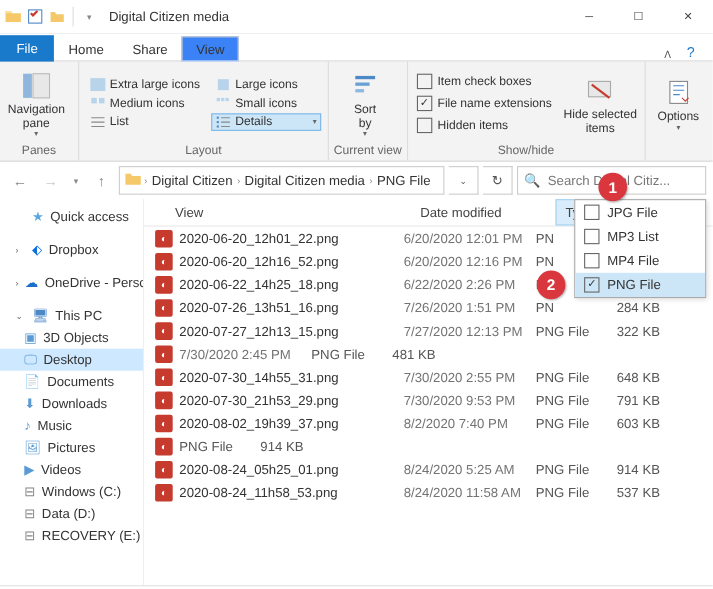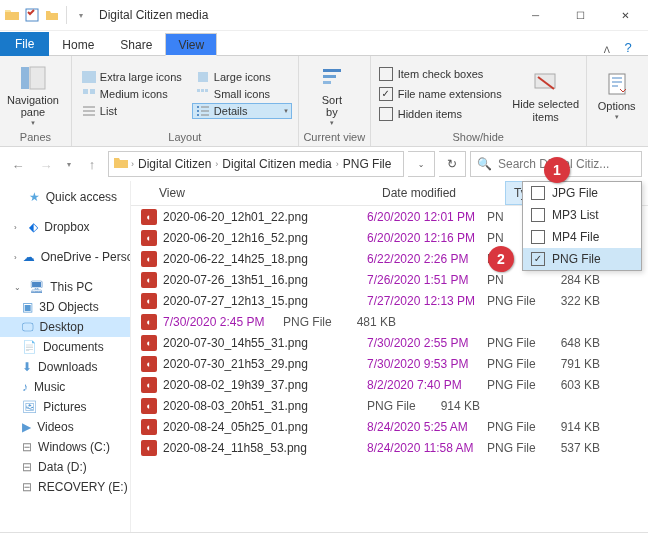--- a/index.html
+++ b/index.html
@@ -48,21 +48,21 @@
 .files{flex:1;position:relative}
 .colhead{display:flex;border-bottom:1px solid #e8e8e8;height:24px;align-items:center;font-size:12px;color:#444}
 .colhead .ch{padding:0 8px;border-right:1px solid transparent;overflow:hidden;white-space:nowrap}
 .ch-name{width:206px;padding-left:28px!important}
 .ch-date{width:114px}
 .ch-type{width:58px;background:#d8ecfb;border:1px solid #a6d2f2!important;height:22px;display:flex;align-items:center;gap:4px;margin-top:-1px}
 .ch-size{width:50px;text-align:right}
 .filerow{display:flex;align-items:center;height:21px;font-size:12px;padding-left:10px}
 .fico{width:16px;height:16px;background:#c63b2e;border-radius:2px;display:flex;align-items:center;justify-content:center;color:#fff;font-size:9px;margin-right:6px}
 .fn{width:204px}
-.fd{width:120px;color:#a21caf}
+.fd{width:120px;color:#737373}
 .ft{width:58px;color:#555}
 .fs{width:55px;text-align:right;color:#555}
 .filter-pop{position:absolute;right:6px;top:0;width:118px;background:#fff;border:1px solid #aaa;box-shadow:2px 2px 5px rgba(0,0,0,.15)}
 .filter-pop .frow{display:flex;align-items:center;gap:7px;padding:4px 8px;font-size:12px}
 .filter-pop .frow.sel{background:#cde6f7}
 .statusbar{height:24px;border-top:1px solid #e0e0e0;display:flex;align-items:center;padding:0 8px;font-size:11px;color:#555}
 .statusbar .flex{flex:1}
 .annot{position:absolute;width:26px;height:26px;border-radius:50%;background:#d9363e;color:#fff;display:flex;align-items:center;justify-content:center;font-size:14px;font-weight:600;box-shadow:1px 1px 2px rgba(0,0,0,.3)}
 </style>
 </head>
@@ -402,21 +402,20 @@
         </div>
         <div class="filerow">
           <span class="fico">◐</span>
           <span class="fn">2020-08-02_19h39_37.png</span>
           <span class="fd">8/2/2020 7:40 PM</span>
           <span class="ft">PNG File</span>
           <span class="fs">603 KB</span>
         </div>
         <div class="filerow">
           <span class="fico">◐</span>
-          <span class="fn">2020-08-03_20h51_31.png</span>
           <span class="ft">PNG File</span>
           <span class="fs">914 KB</span>
         </div>
         <div class="filerow">
           <span class="fico">◐</span>
           <span class="fn">2020-08-24_05h25_01.png</span>
           <span class="fd">8/24/2020 5:25 AM</span>
           <span class="ft">PNG File</span>
           <span class="fs">914 KB</span>
         </div>

